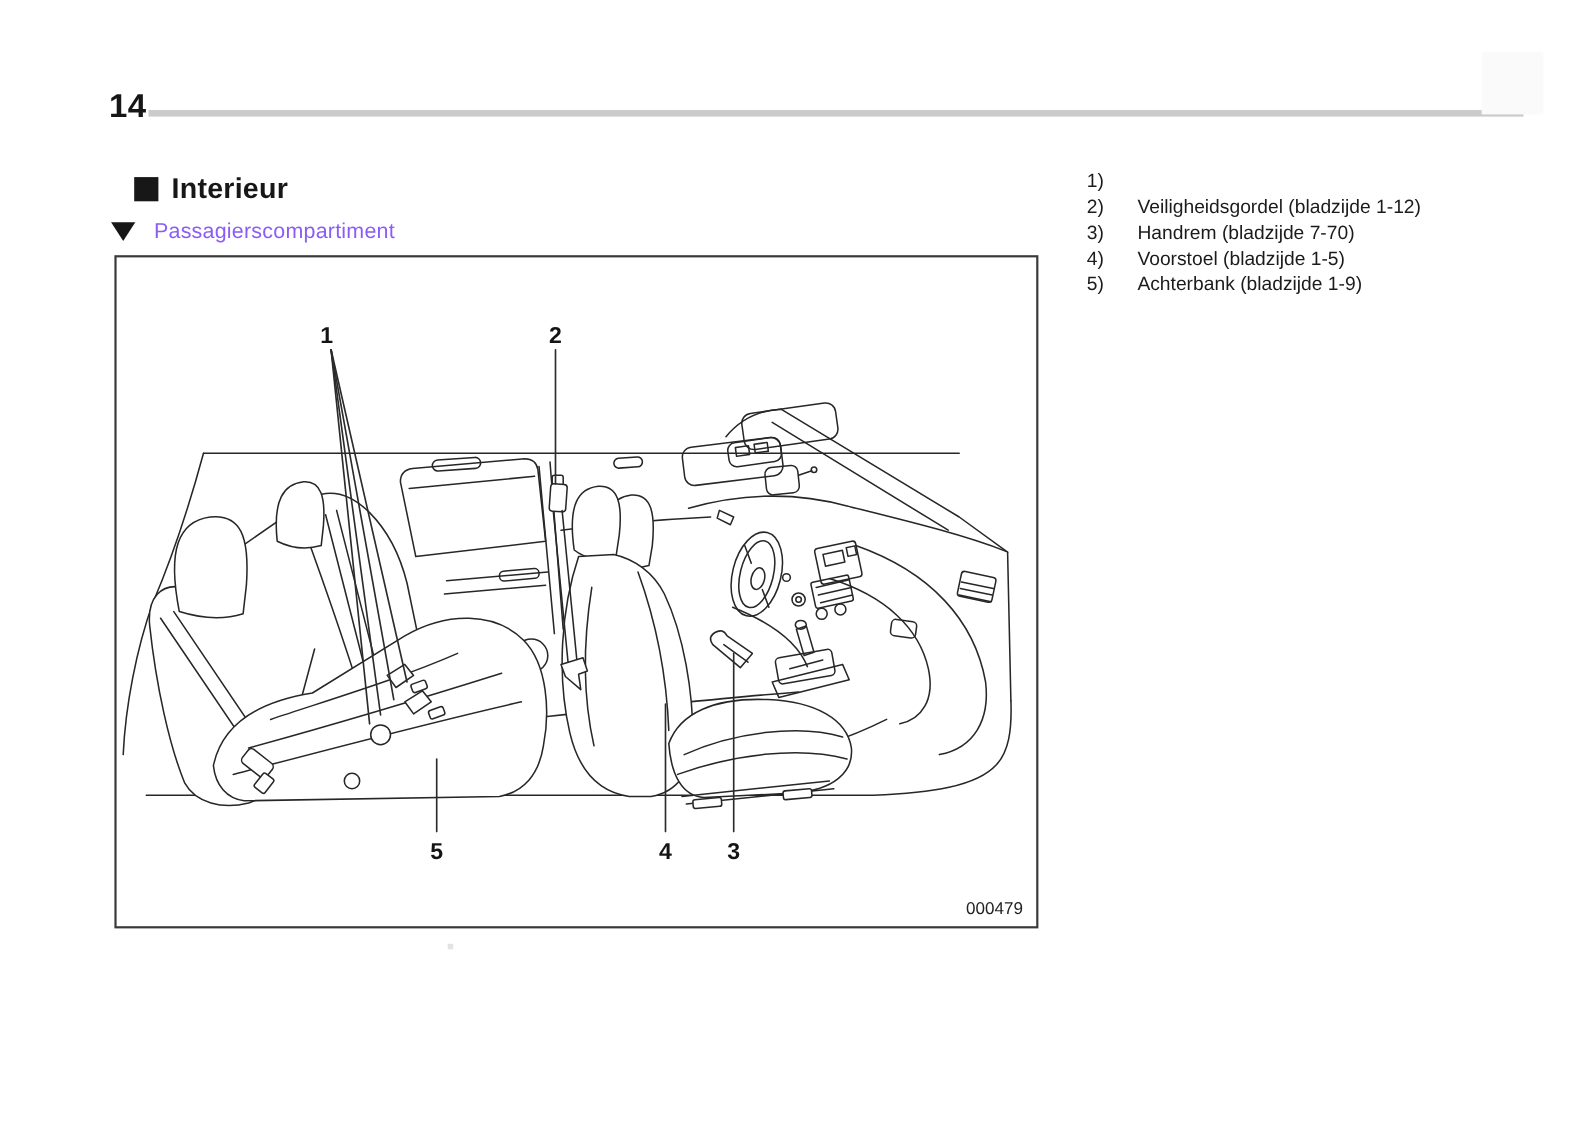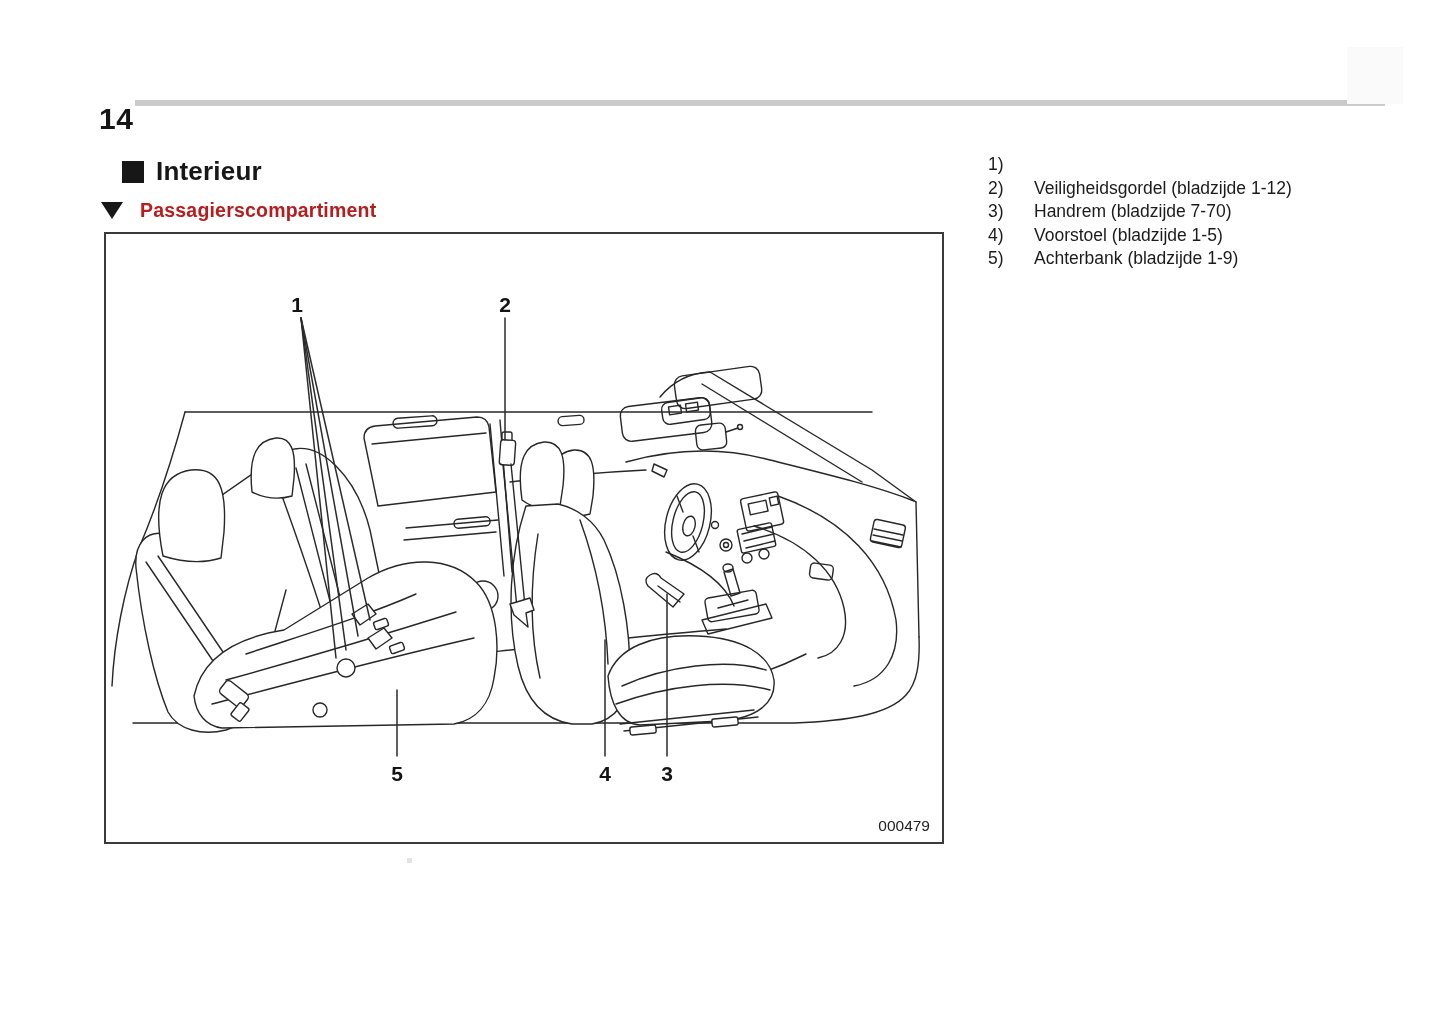--- a/index.html
+++ b/index.html
@@ -3,42 +3,42 @@
 <meta charset="utf-8">
 <style>
   html,body{margin:0;padding:0;}
   body{
     width:1445px;height:1026px;position:relative;overflow:hidden;
     background:#ffffff;color:#1f1f1f;
     font-family:"Liberation Sans","DejaVu Sans",sans-serif;
   }
   
   .page-num{
-    position:absolute;left:99px;top:102px;
+    position:absolute;left:99px;top:80px;
     font-size:30px;font-weight:bold;color:#161616;letter-spacing:.5px;
   }
   .header-rule{
     position:absolute;left:135px;top:100px;width:1250px;height:6px;
     background:#cbcbcb;
   }
   .corner-ghost{
     position:absolute;left:1347px;top:47px;width:56px;height:57px;
     background:#fafafa;
   }
   .stray-dot{
     position:absolute;left:407px;top:858px;width:5px;height:5px;background:#e3e3e3;
   }
   
   .h1-row{position:absolute;left:101px;top:156px;display:flex;align-items:center;padding-left:21px;}
   .square-bullet{width:22px;height:22px;background:#171717;margin-right:12px;}
   .h1-label{font-size:26px;font-weight:bold;color:#171717;letter-spacing:.2px;}
   .h2-row{position:absolute;left:101px;top:199px;display:flex;align-items:center;}
   .tri-bullet{width:0;height:0;border-left:11px solid transparent;border-right:11px solid transparent;
     border-top:17px solid #171717;margin-right:17px;}
-  .h2-label{font-size:19.5px;font-weight:bold;color:#b91c1c;letter-spacing:.2px;}
+  .h2-label{font-size:19.5px;font-weight:normal;color:#8b5cf6;letter-spacing:.2px;}
   
   .figure-box{
     position:absolute;left:104px;top:232px;width:840px;height:612px;
     border:2px solid #3a3a3a;box-sizing:border-box;background:#fff;
   }
   .figure-box svg{display:block;}
   
   .legend{position:absolute;left:988px;top:153px;width:430px;}
   .legend-item{display:flex;font-size:17.5px;line-height:23.5px;color:#1b1b1b;}
   .legend-num{width:46px;flex:0 0 46px;}

